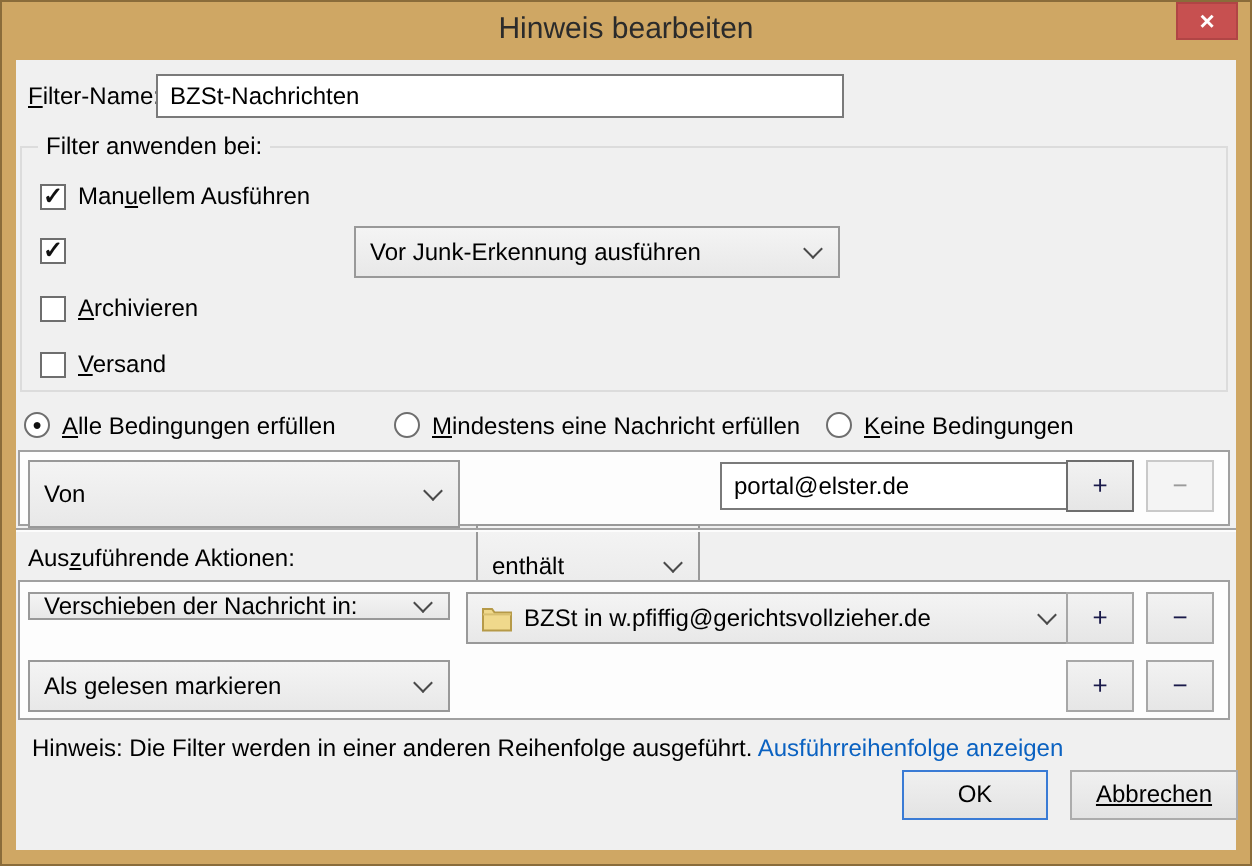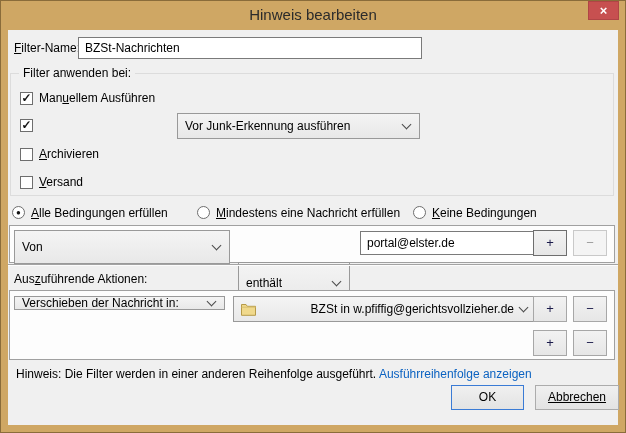--- a/index.html
+++ b/index.html
@@ -165,31 +165,35 @@
     <div class="divider" style="top:234px;"></div>
 
     <div class="lbl" style="left:6px;top:243px;"><span>Aus</span><span class="ak">z</span><span>uführende Aktionen:</span></div>
 
     <div class="builder" style="left:1px;top:260px;width:606px;height:70px;"></div>
 
     <div class="combo" style="left:6px;top:266px;width:211px;height:14px;">
       <span>Verschieben der Nachricht in:</span>
       <span class="chev"></span>
     </div>
-    <div class="combo" style="left:225px;top:266px;width:304px;height:26px;justify-content:space-between;">
+    <div class="combo" style="left:225px;top:266px;width:304px;height:26px;">
       <svg class="folder-svg" width="15" height="13" viewBox="0 0 15 13">
         <path d="M0.5 1.5 h4.5 l1.3 1.8 h8.2 v9 h-14 z" fill="#f0d98c" stroke="#b69a48"></path>
         <path d="M0.5 4.2 h14" stroke="#d8bf70" fill="none"></path>
       </svg>
       <span>BZSt in w.pfiffig@gerichtsvollzieher.de</span>
       <span class="chev"></span>
     </div>
     <div class="sq-btn" style="left:525px;top:266px;">+</div>
     <div class="sq-btn" style="left:565px;top:266px;">−</div>
 
+    <div class="combo" style="left:6px;top:300px;width:211px;height:26px;">
+      <span>Als gelesen markieren</span>
+      <span class="chev"></span>
+    </div>
     <div class="sq-btn" style="left:525px;top:300px;">+</div>
     <div class="sq-btn" style="left:565px;top:300px;">−</div>
 
     <div class="hint-row">
       <span>Hinweis: Die Filter werden in einer anderen Reihenfolge ausgeführt.</span>
       <span> </span>
       <span class="link">Ausführreihenfolge anzeigen</span>
     </div>
 
     <div class="push-btn default" style="left:443px;top:355px;width:73px;">OK</div>

